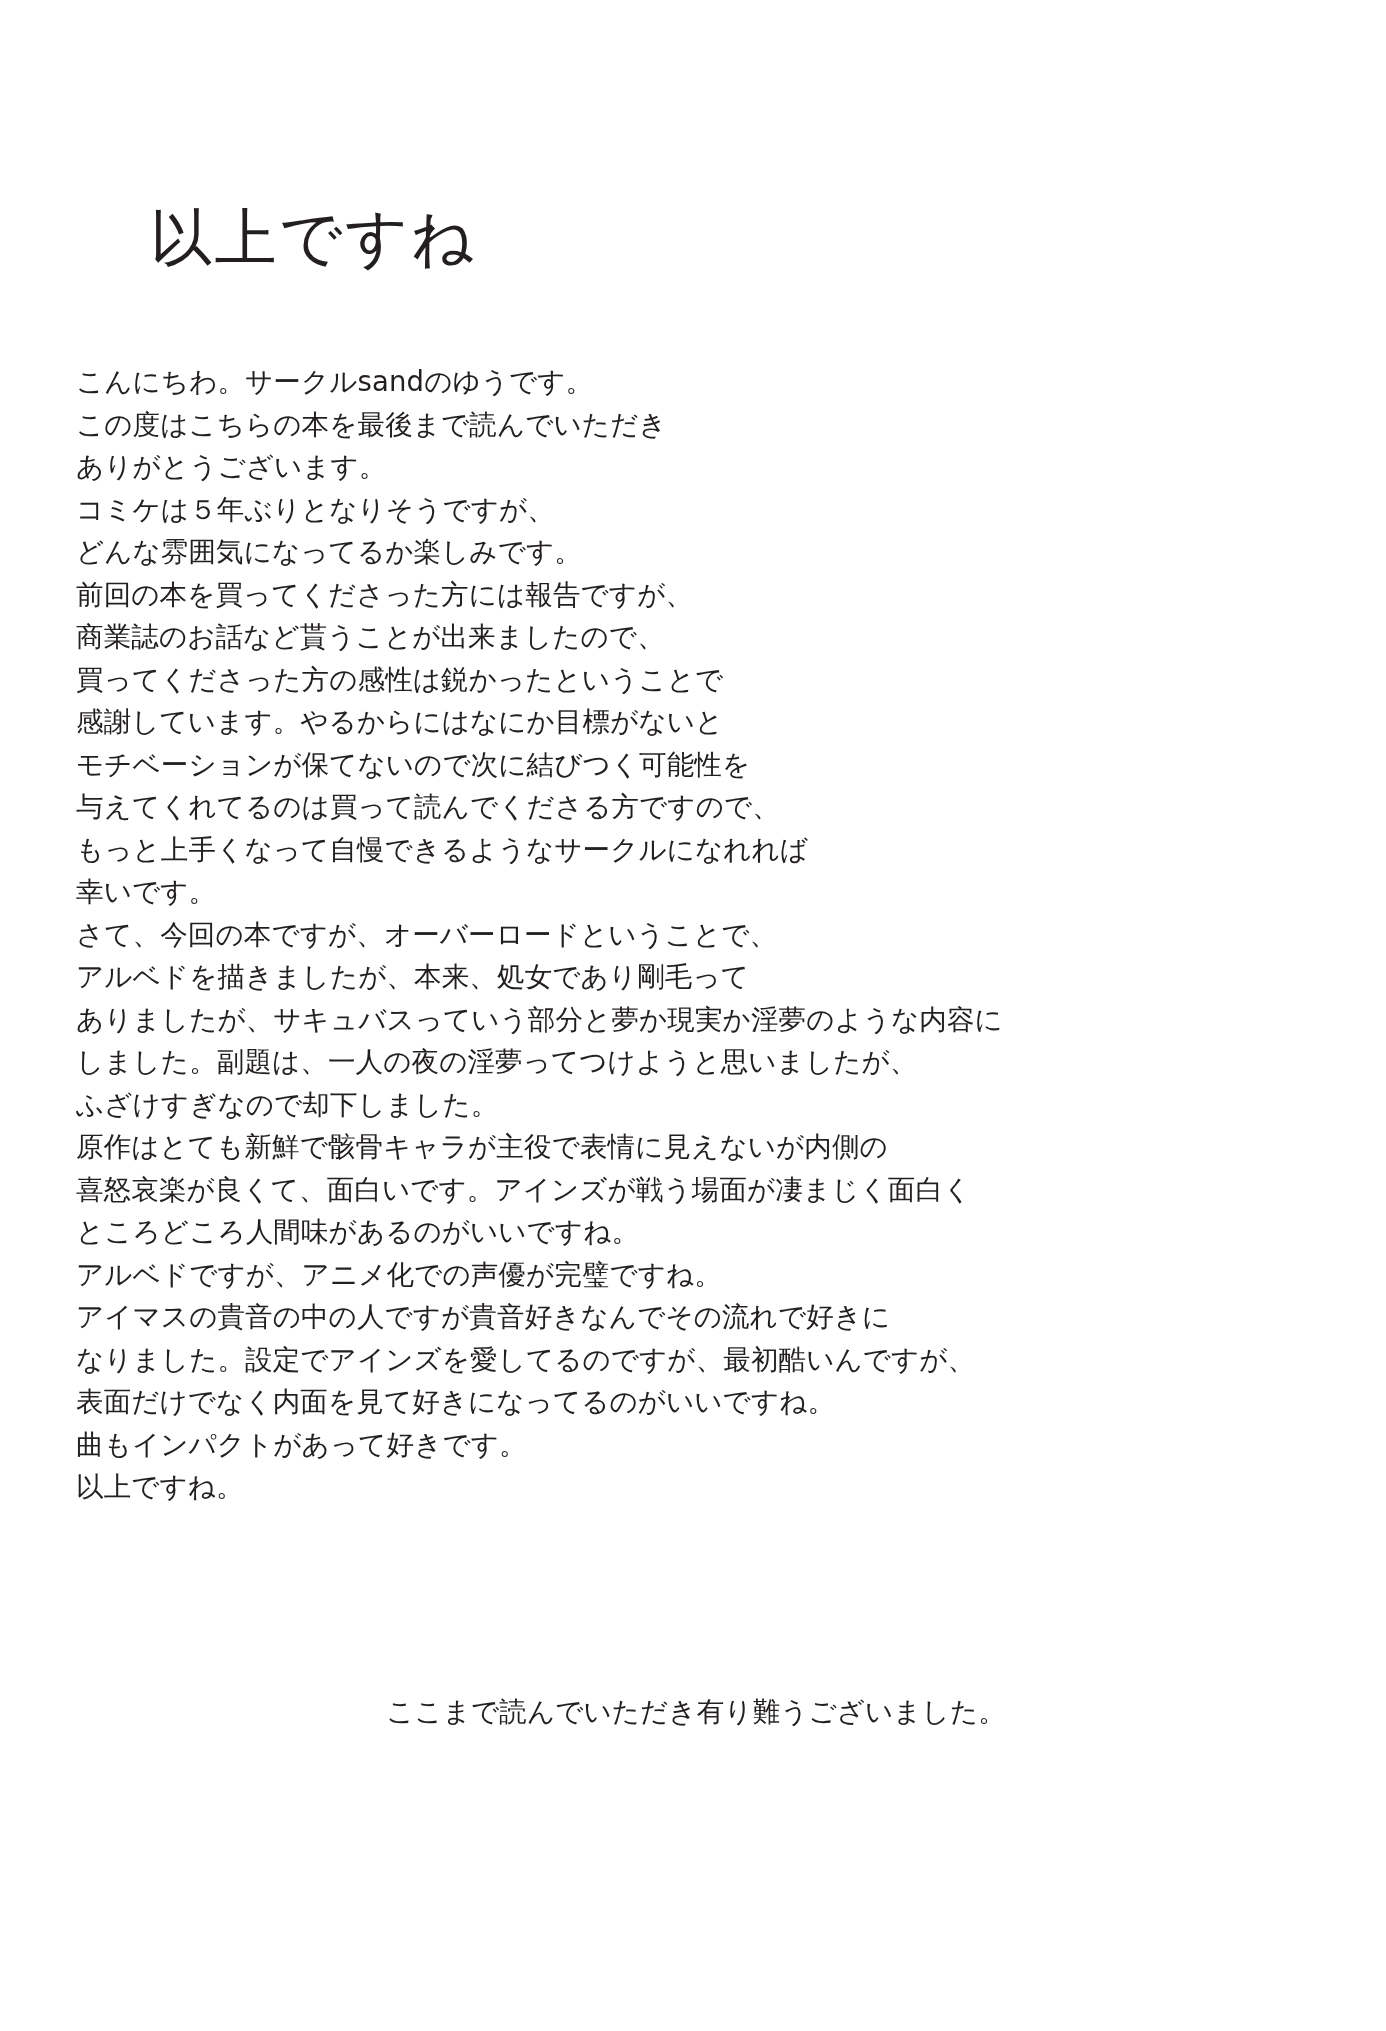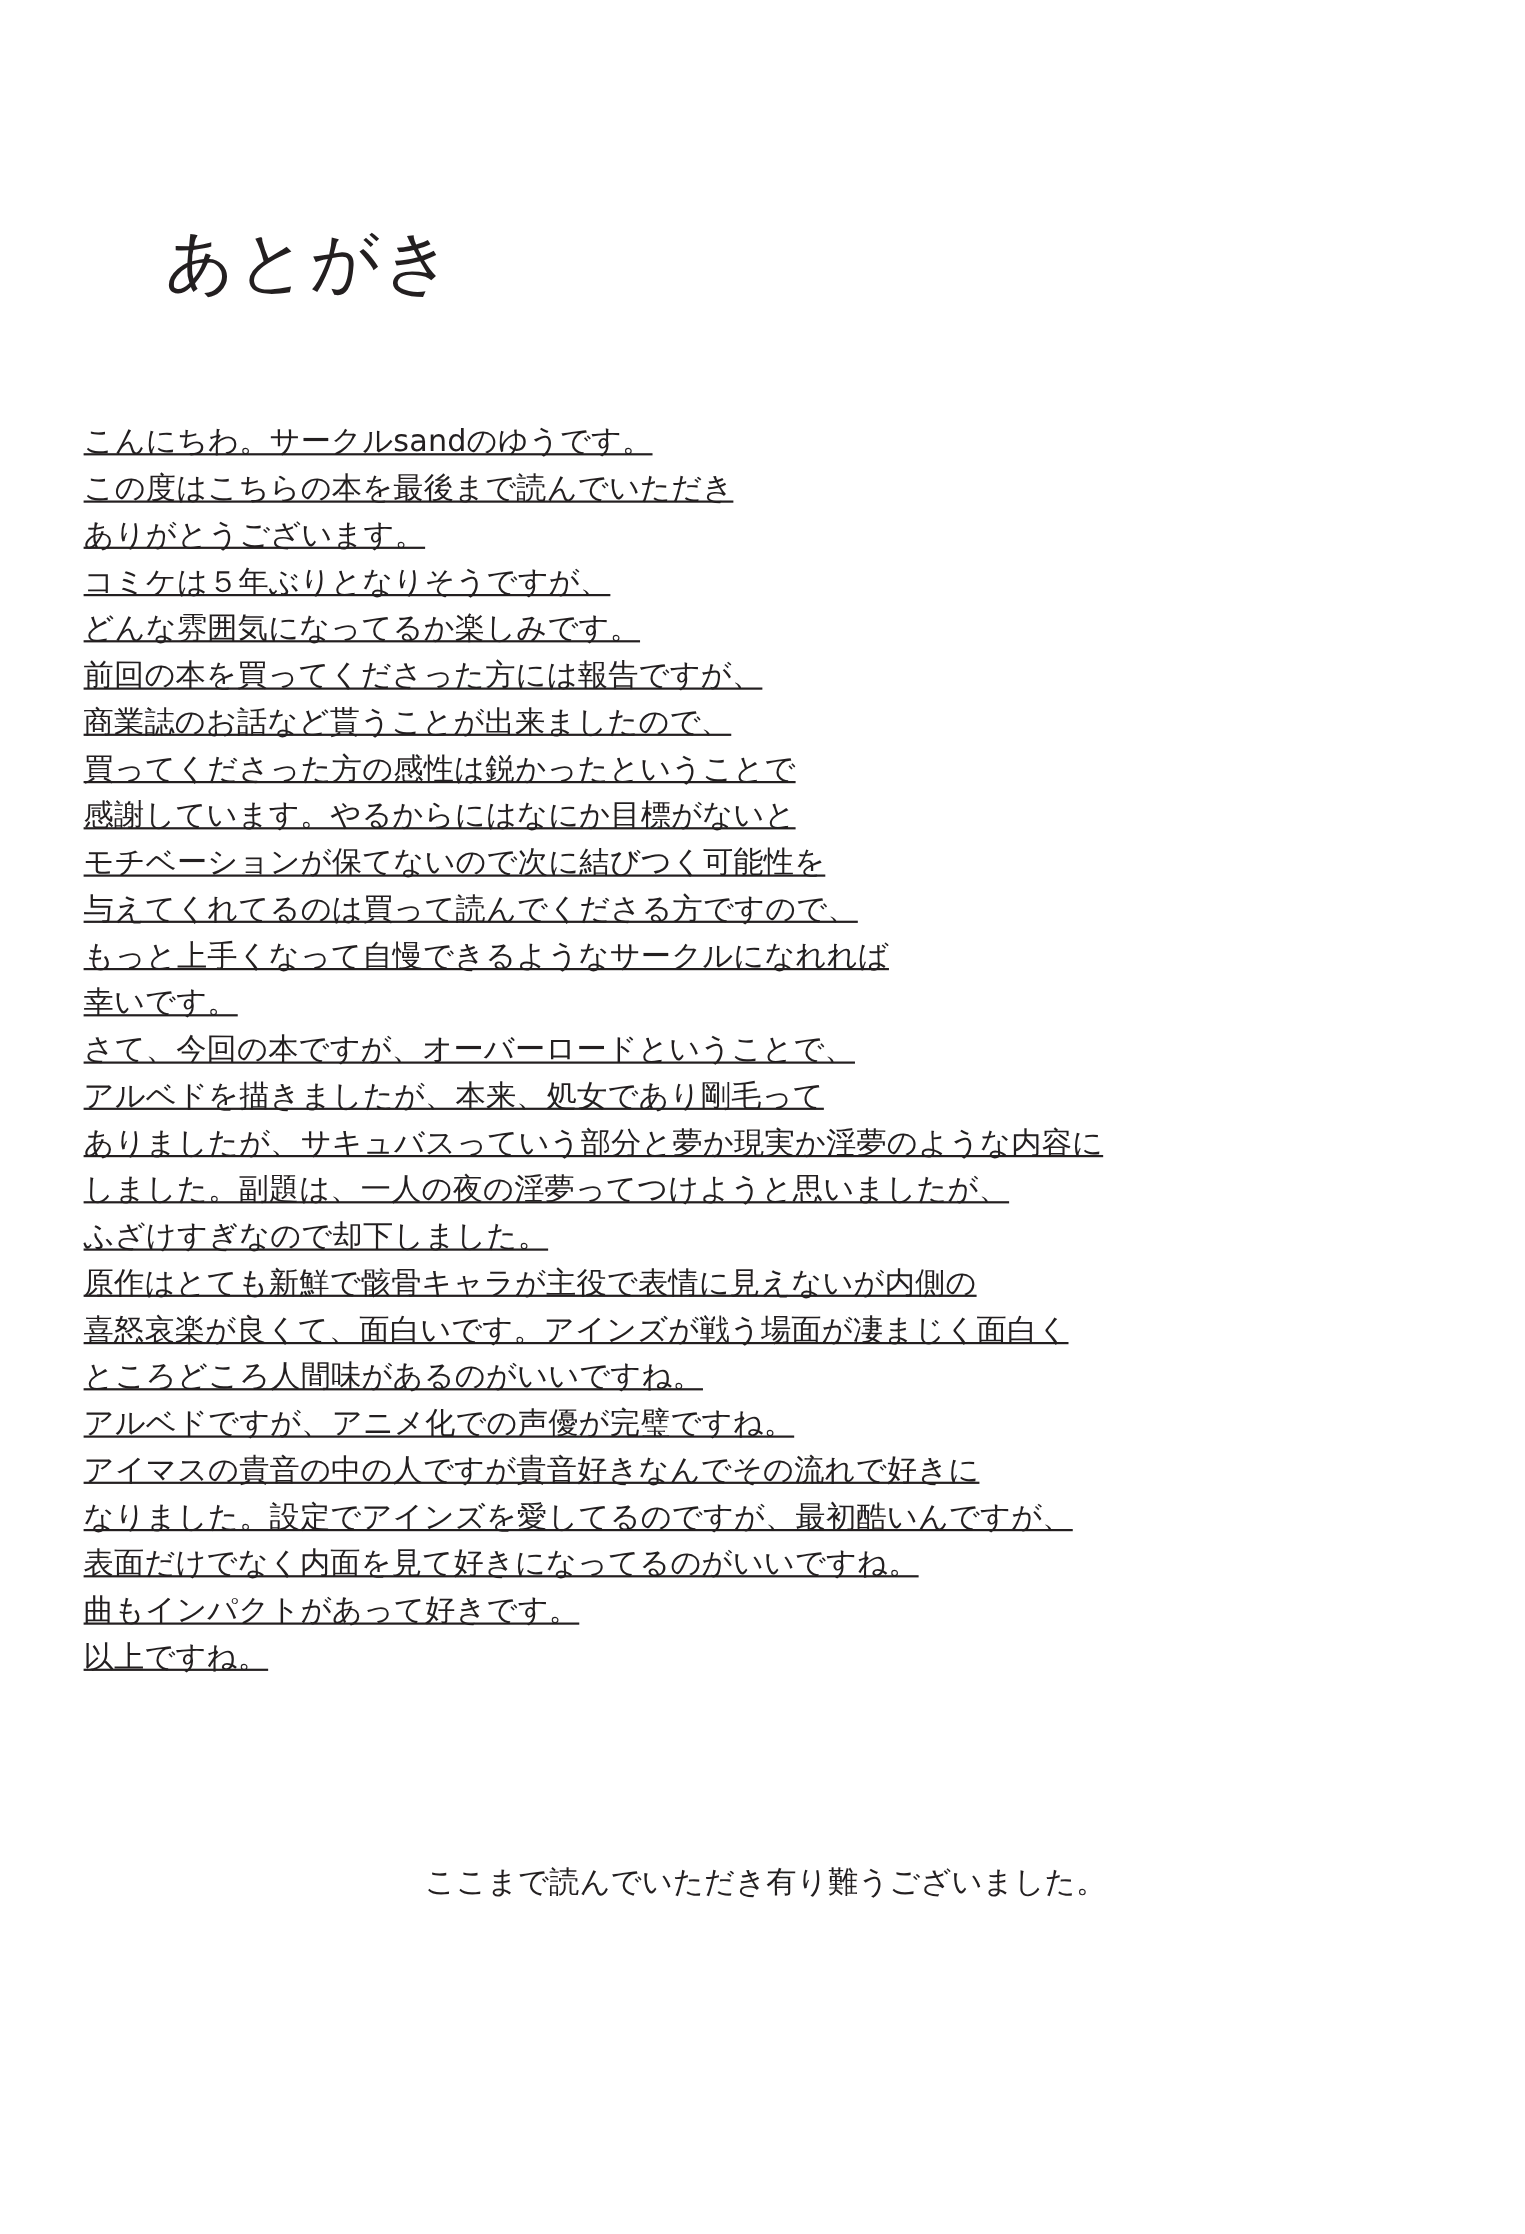--- a/index.html
+++ b/index.html
@@ -30,30 +30,30 @@
   .body-block {
     position: absolute;
     left: 76px;
     width: 1240px;
     font-size: 27.5px;
     line-height: 42.5px;
     letter-spacing: 0.005em;
     color: #231f20;
     white-space: pre-wrap;
   }
-  #para-main  { top: 380px; text-decoration: underline; }
+  #para-main  { top: 360px; }
   #para-next  { top: 1551px; }
   #para-thanks{ top: 1690px; text-align: center; }
 </style>
 </head>
 <body>
 
 <div class="page">
 
-  <h1 class="afterword-title">あとがき</h1>
+  <h1 class="afterword-title">以上ですね</h1>
 
   <div class="body-block" id="para-main">こんにちわ。サークルsandのゆうです。
 この度はこちらの本を最後まで読んでいただき
 ありがとうございます。
 コミケは５年ぶりとなりそうですが、
 どんな雰囲気になってるか楽しみです。
 前回の本を買ってくださった方には報告ですが、
 商業誌のお話など貰うことが出来ましたので、
 買ってくださった方の感性は鋭かったということで
 感謝しています。やるからにはなにか目標がないと

